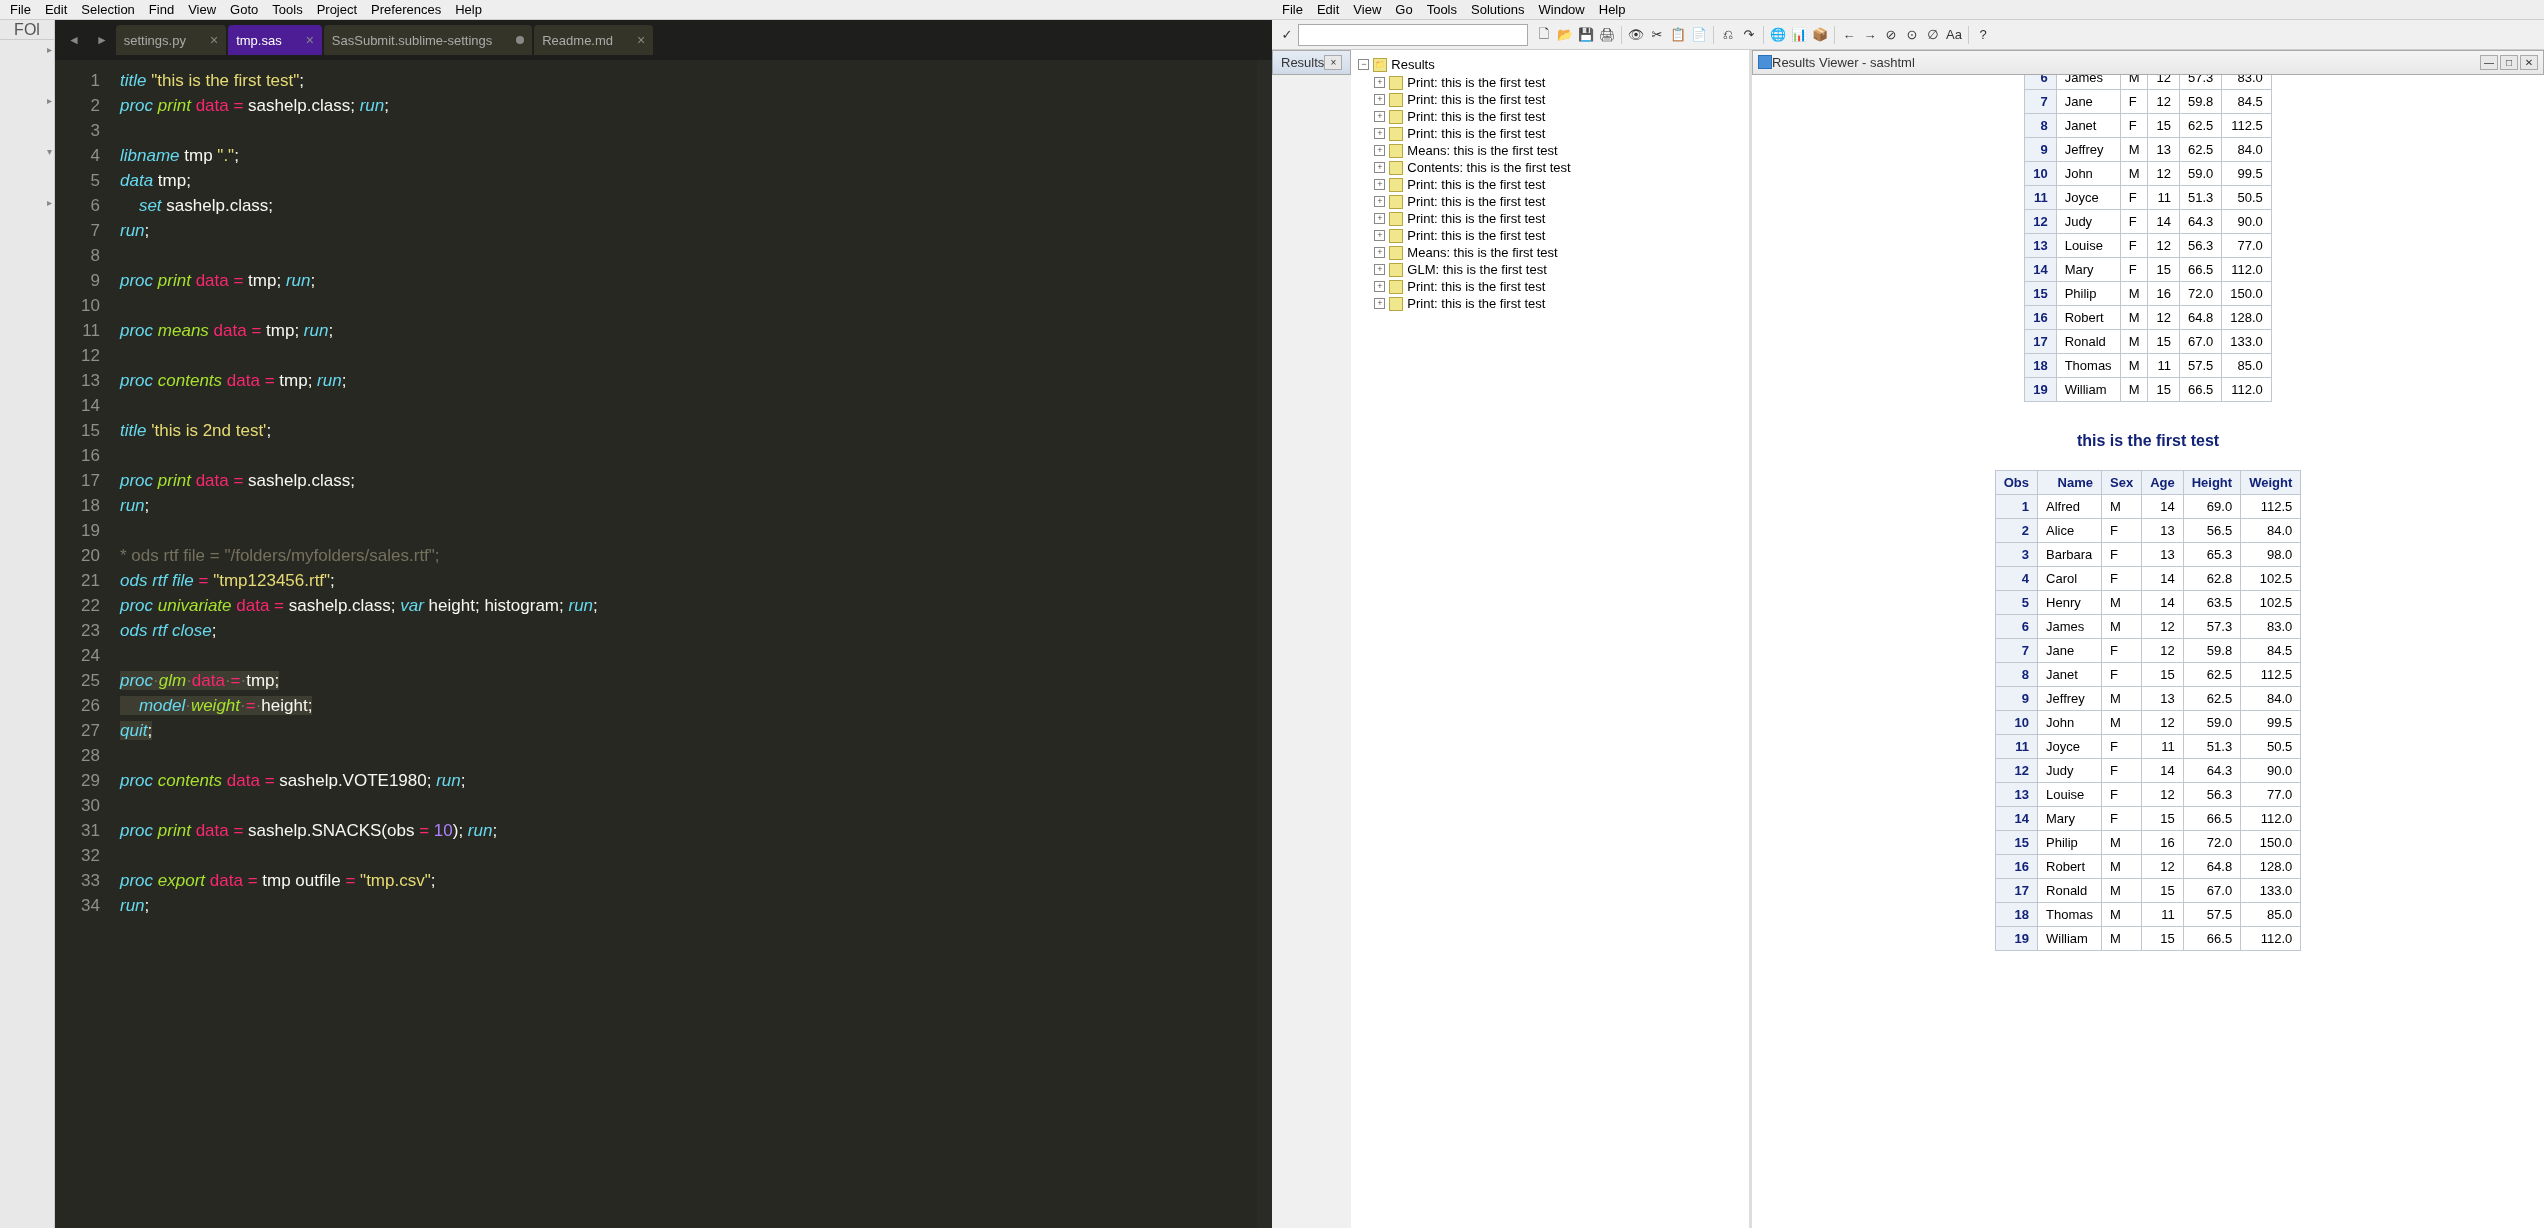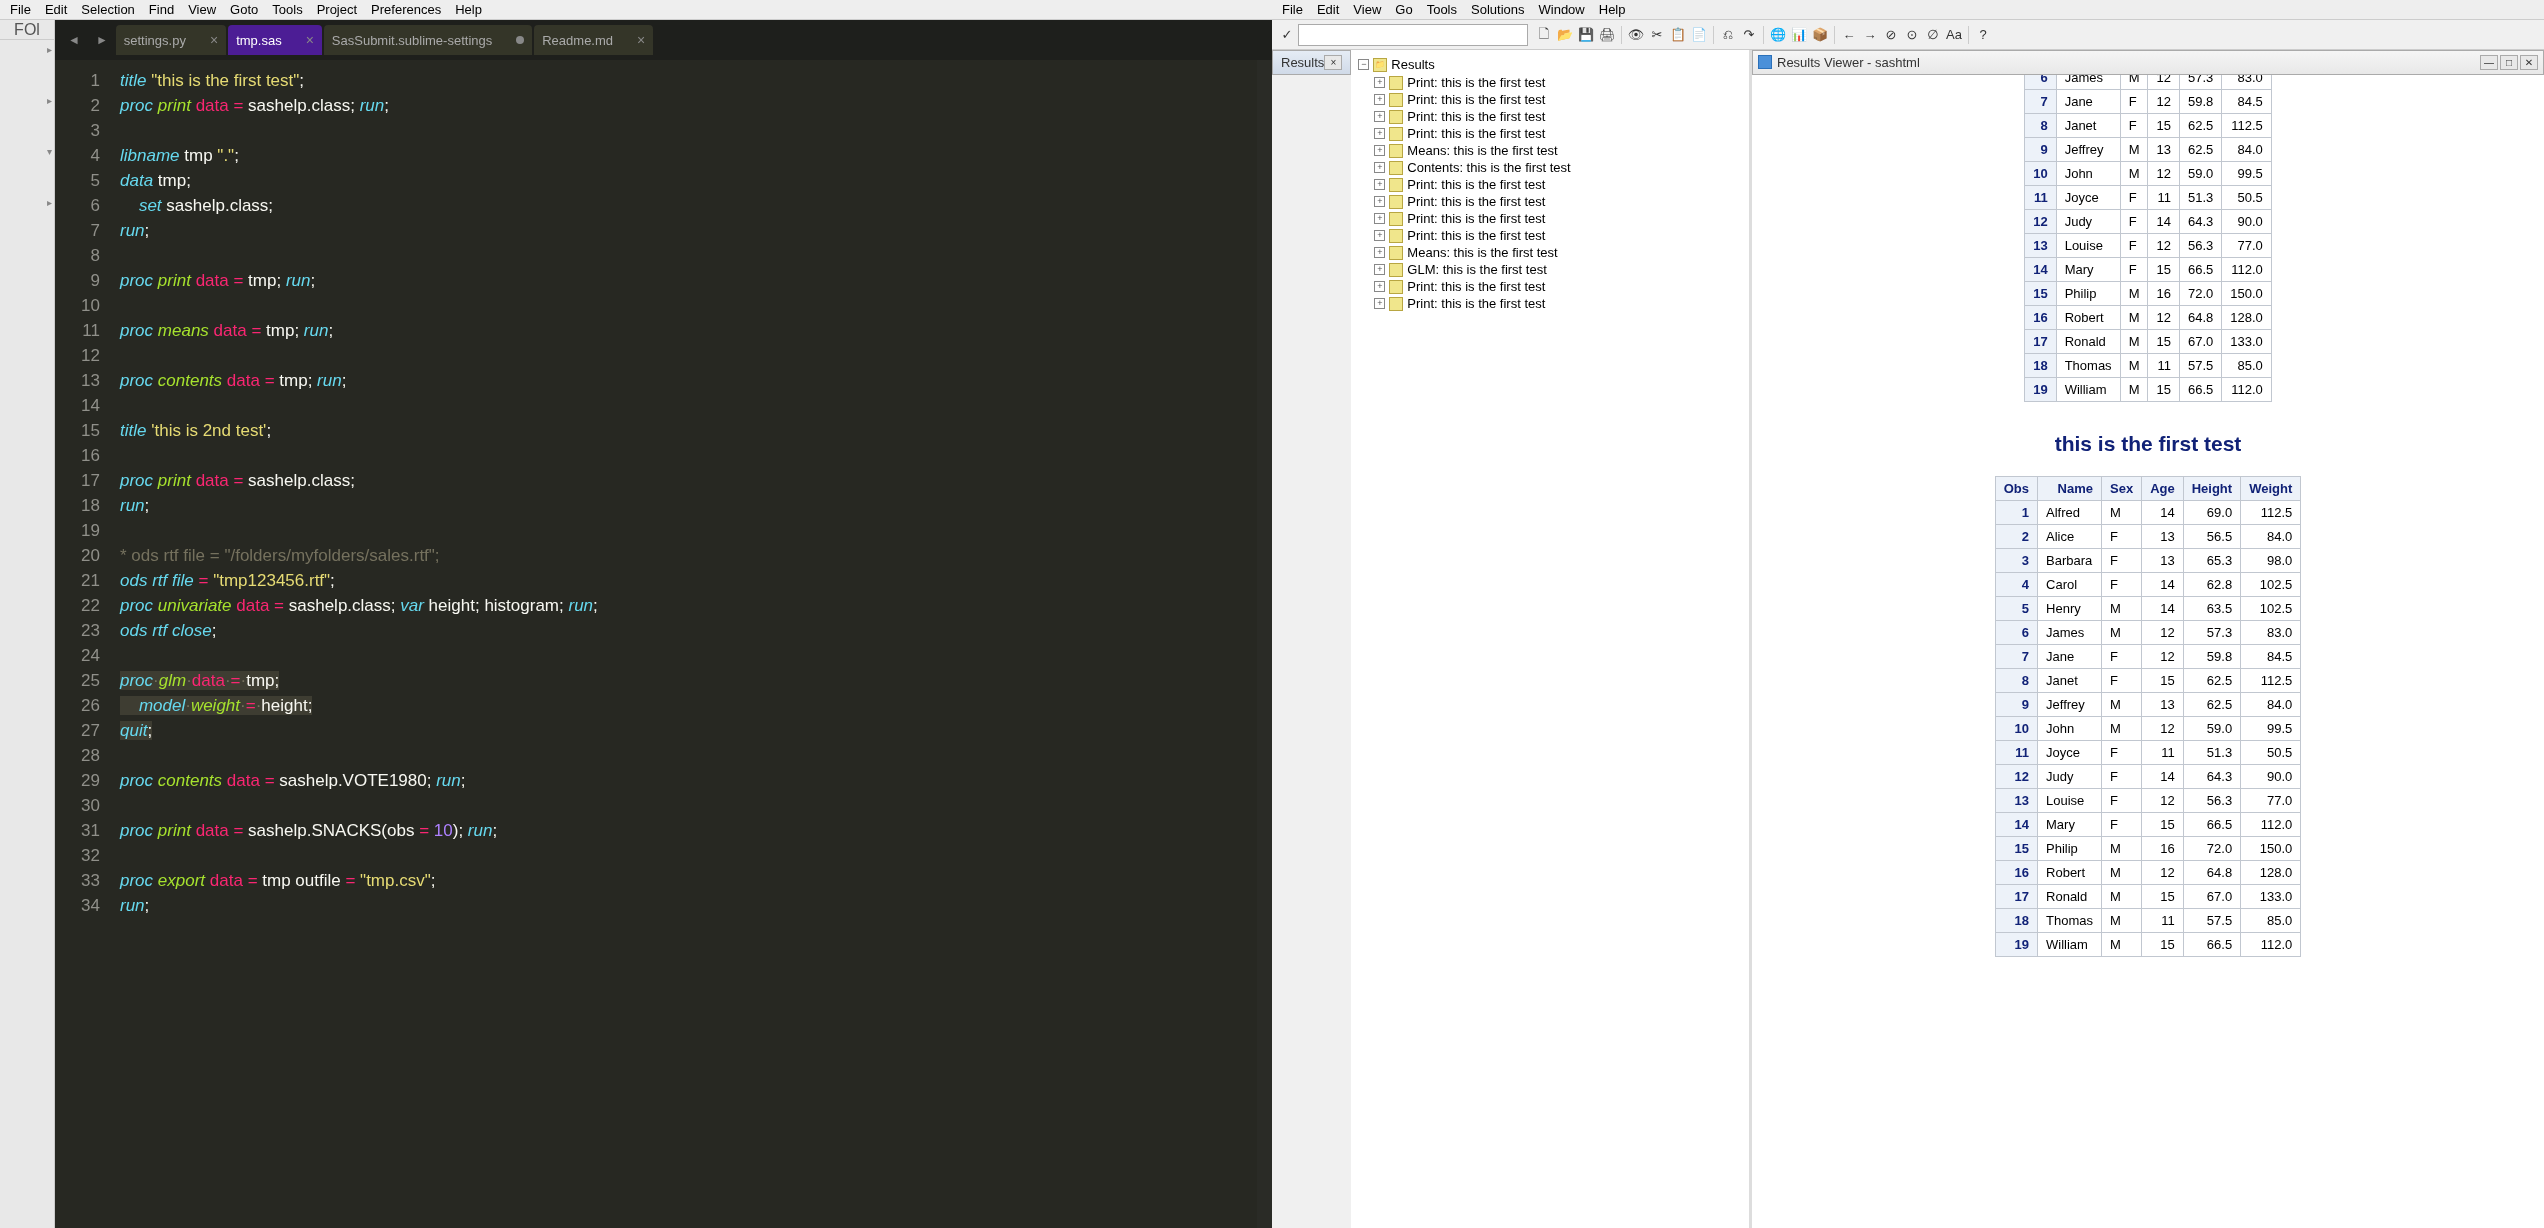--- a/index.html
+++ b/index.html
@@ -40,29 +40,29 @@
 .panel-title{height:25px;background:linear-gradient(#e5ecf5,#d0dae8);border:1px solid #aaa;display:flex;align-items:center;padding:0 8px;font-size:13px;color:#333;justify-content:space-between}
 .panel-title-btns{display:flex;gap:2px}
 .panel-title-btn{width:18px;height:15px;background:#e8e8e8;border:1px solid #aaa;font-size:10px;display:flex;align-items:center;justify-content:center}
 .results-tree{flex:1;background:#fff;padding:5px;font-size:13px;color:#000;overflow:auto}
 .tree-root{display:flex;align-items:center;gap:4px;padding:2px}
 .tree-item{display:flex;align-items:center;gap:4px;padding:1px 0 1px 18px}
 .tree-toggle{width:11px;height:11px;border:1px solid #888;display:flex;align-items:center;justify-content:center;font-size:9px;line-height:1;color:#555}
 .tree-icon{width:14px;height:14px;background:#f0e68c;border:1px solid #b8a642;font-size:8px;display:flex;align-items:center;justify-content:center}
 .viewer-panel{flex:1;display:flex;flex-direction:column}
 .viewer-title{height:25px;background:linear-gradient(#f5f5f5,#e8e8e8);border:1px solid #aaa;display:flex;align-items:center;padding:0 5px;font-size:13px;color:#333;justify-content:space-between}
-.viewer-title-left{display:flex;align-items:flex-start;gap:5px}
+.viewer-title-left{display:flex;align-items:flex-start;}
 .viewer-icon{width:14px;height:14px;background:#4a90d9;border:1px solid #2a70b9}
 .viewer-content{flex:1;background:#fff;overflow:auto;padding:0 15px}
 .sas-table{border-collapse:collapse;margin:0 auto 30px;font-size:13px}
 .sas-table th{background:#edf2f9;color:#112277;border:1px solid #c1c7d0;padding:4px 8px;font-weight:bold;text-align:center}
 .sas-table td{border:1px solid #c1c7d0;padding:4px 8px;text-align:right}
 .sas-table td.txt{text-align:left}
 .sas-table th.r{text-align:right}
-.sas-title{text-align:center;color:#112277;font-weight:bold;font-size:21px;margin:20px 0}
+.sas-title{text-align:center;color:#112277;font-weight:bold;font-size:16px;margin:20px 0}
 .minimap{width:15px;background:#2a2b26;position:absolute;right:0;top:0;bottom:0}
 </style>
 </head>
 <body>
 
 <div class="left-pane">
   <div class="menubar" id="sublime-menu">
       <span>File</span>
       <span>Edit</span>
       <span>Selection</span>

